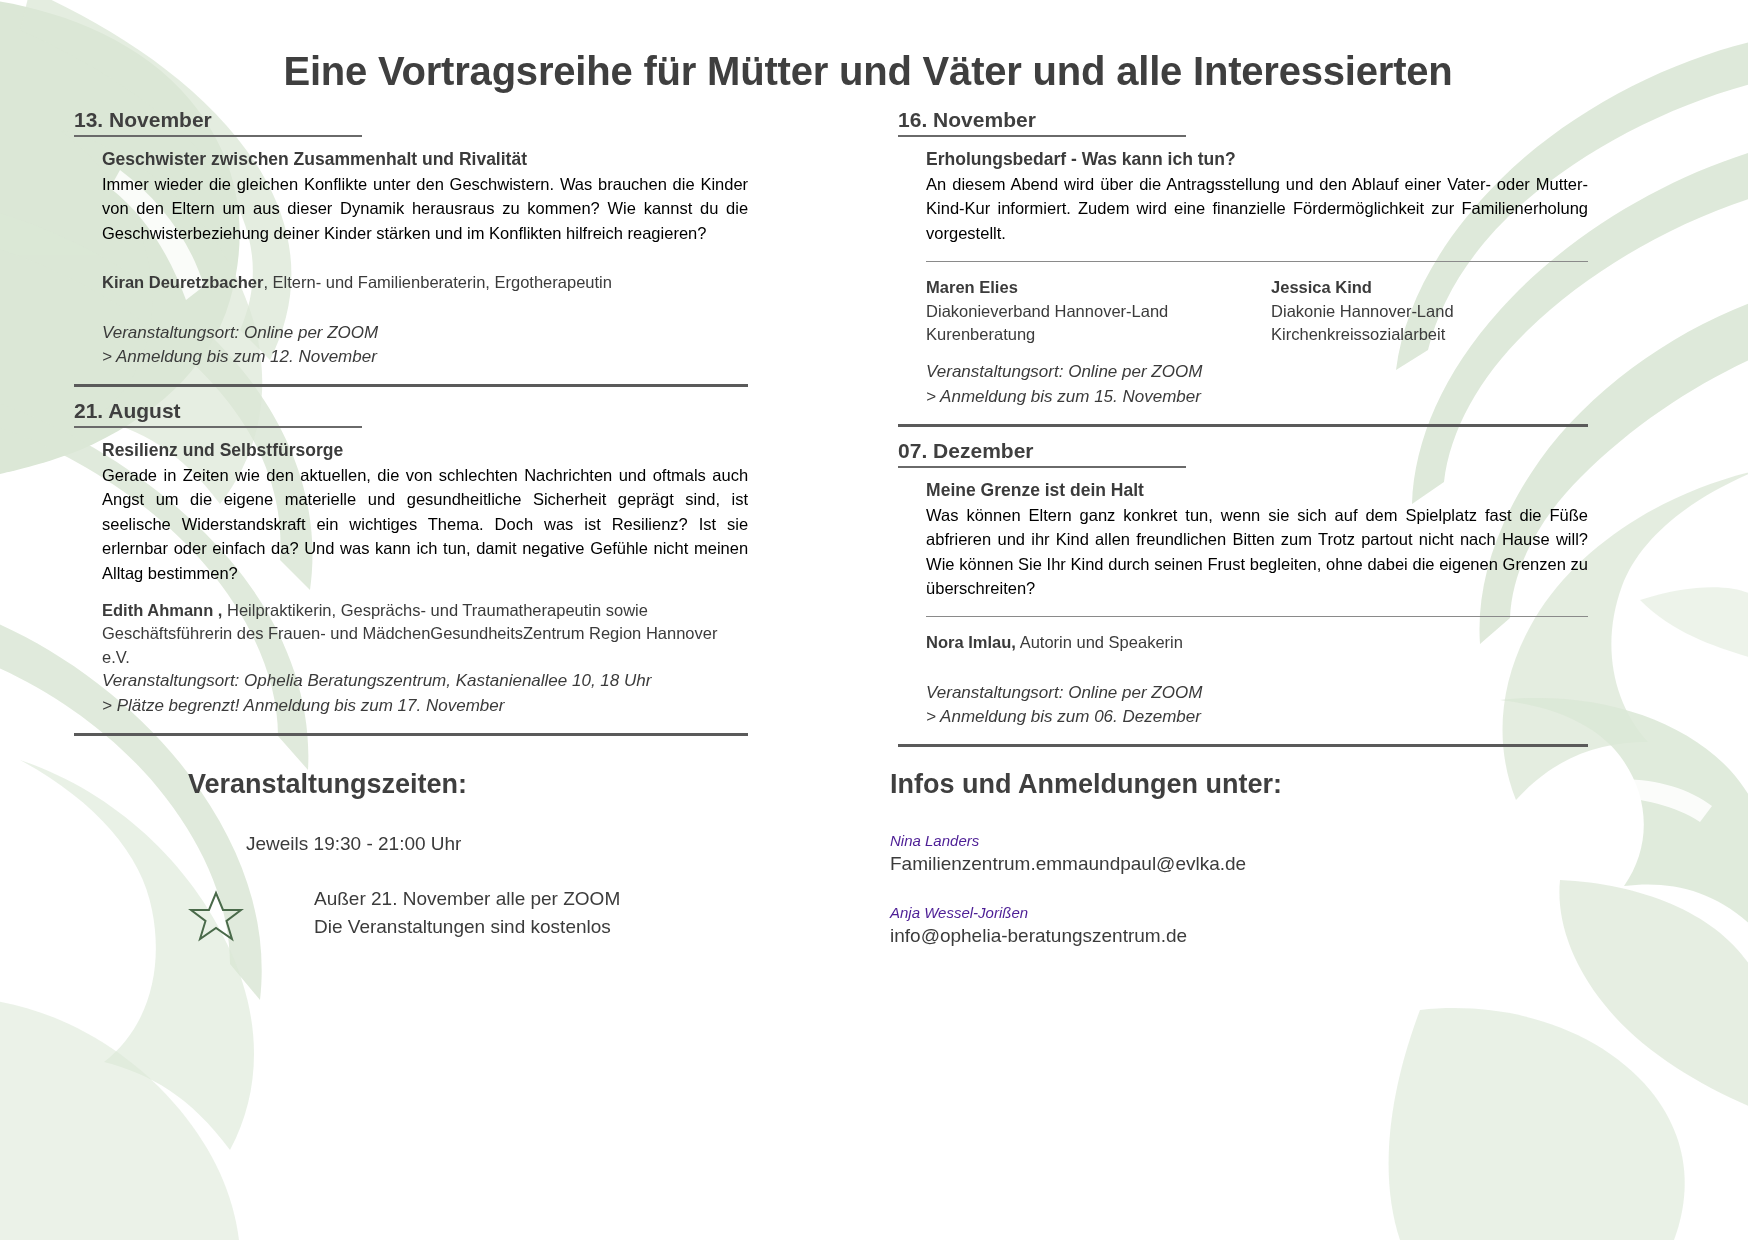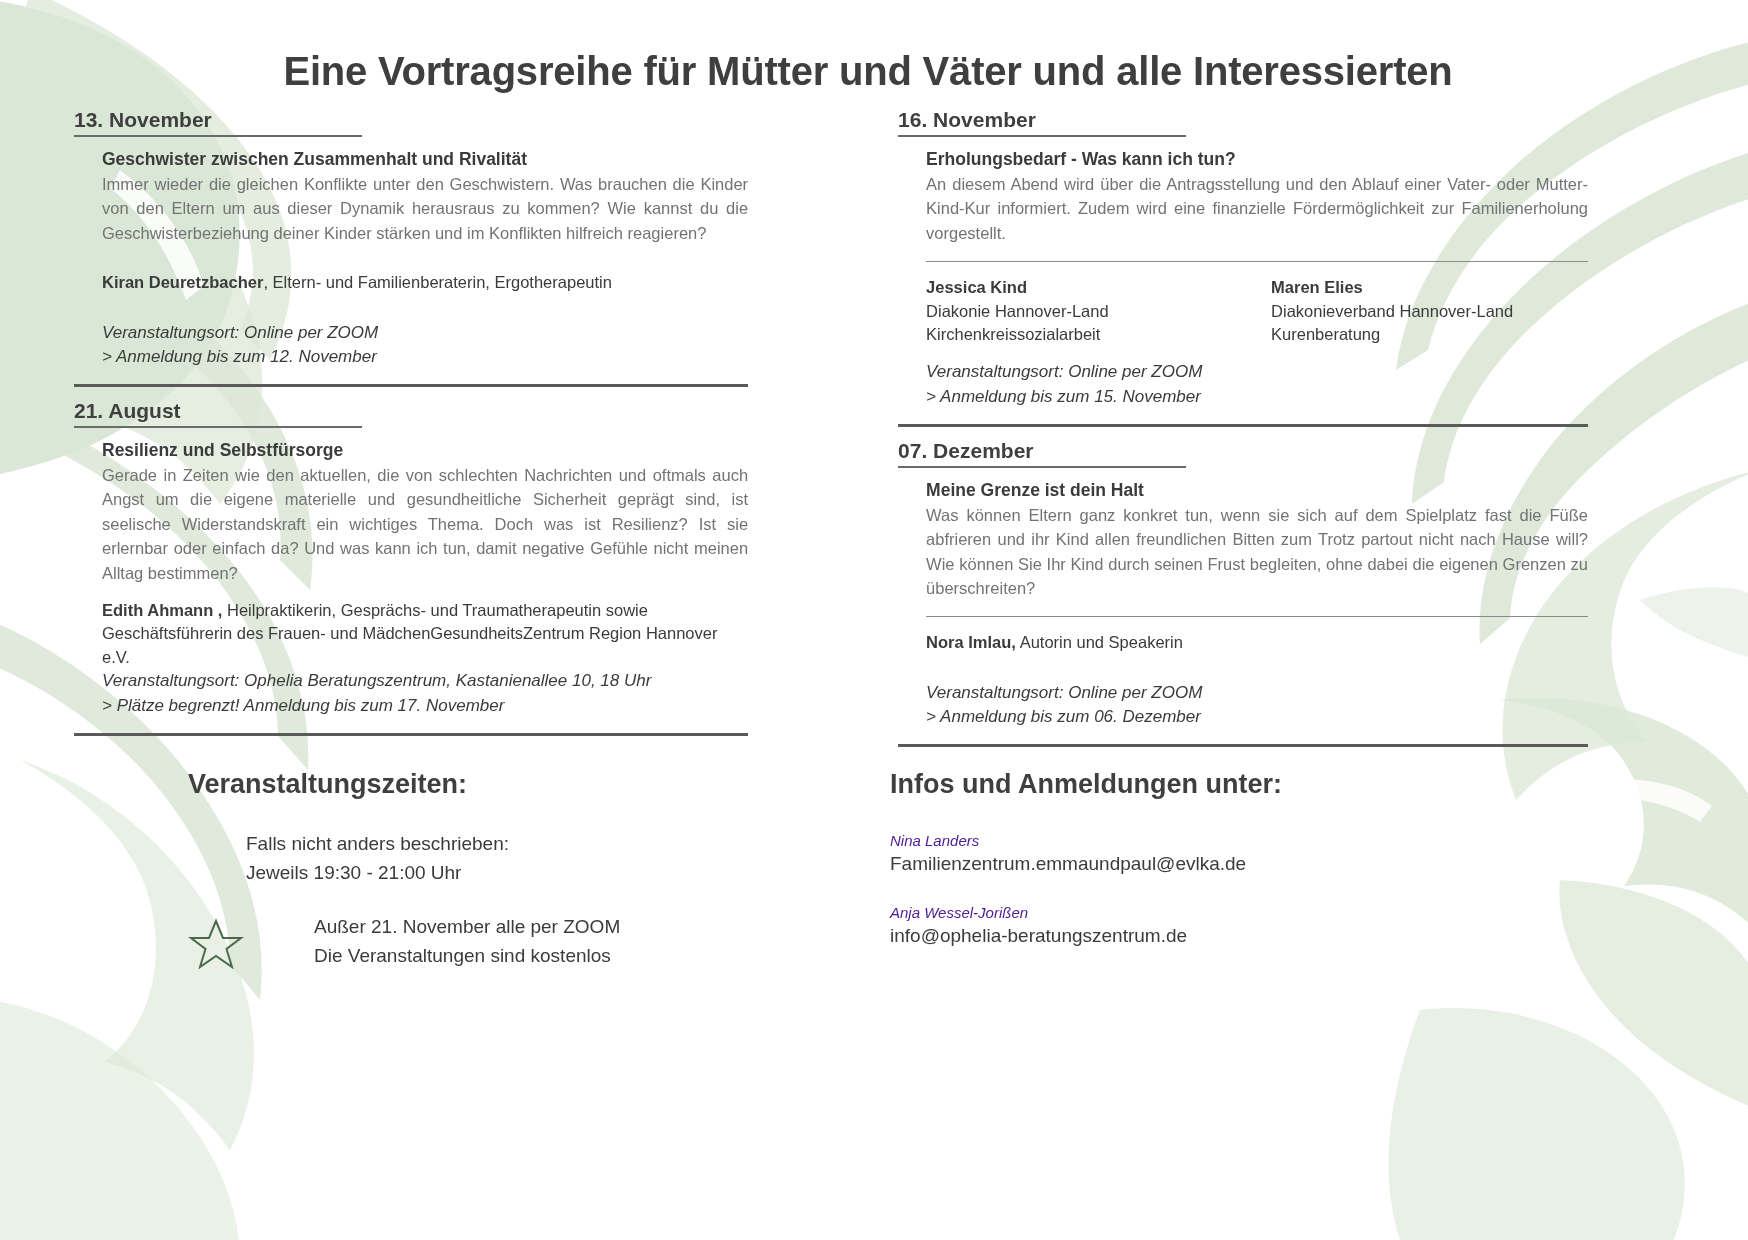--- a/index.html
+++ b/index.html
@@ -74,21 +74,21 @@
   .event-title {
     font-size: 17.5px;
     font-weight: bold;
     color: #3b3b3b;
     margin-bottom: 2px;
   }
   .event-desc {
     font-size: 16.5px;
     line-height: 1.48;
     text-align: justify;
-    color: #737373;
+    color: #000000;
     margin: 0;
   }
   .spacer-sm { height: 26px; }
   .spacer-xs { height: 14px; }
 
   .speaker {
     font-size: 16.5px;
     line-height: 1.42;
     color: #3b3b3b;
   }
@@ -249,28 +249,28 @@
     <div class="col col-right">
 
       <div>
         <div class="date-heading">16. November</div>
         <div class="block">
           <div class="event-title">Erholungsbedarf - Was kann ich tun?</div>
           <p class="event-desc">An diesem Abend wird über die Antragsstellung und den Ablauf einer Vater- oder Mutter-Kind-Kur informiert. Zudem wird eine finanzielle Fördermöglichkeit zur Familienerholung vorgestellt.</p>
           <hr class="speaker-rule">
           <div class="speakers-two">
             <div>
+              <div class="speaker"><b>Maren Elies</b></div>
+              <div class="speaker">Diakonieverband Hannover-Land</div>
+              <div class="speaker">Kurenberatung</div>
+            </div>
+            <div>
               <div class="speaker"><b>Jessica Kind</b></div>
               <div class="speaker">Diakonie Hannover-Land</div>
               <div class="speaker">Kirchenkreissozialarbeit</div>
-            </div>
-            <div>
-              <div class="speaker"><b>Maren Elies</b></div>
-              <div class="speaker">Diakonieverband Hannover-Land</div>
-              <div class="speaker">Kurenberatung</div>
             </div>
           </div>
           <div class="spacer-xs"></div>
           <div class="venue">Veranstaltungsort: Online per ZOOM</div>
           <div class="venue">&gt; Anmeldung bis zum 15. November</div>
         </div>
         <hr class="section-rule">
       </div>
 
       <div>
@@ -290,21 +290,20 @@
       </div>
 
     </div>
   </div>
 
   <div class="footer-cols">
 
     <div class="footer-col footer-left">
       <div class="footer-title">Veranstaltungszeiten:</div>
       <div class="footer-text">
-        <div>Falls nicht anders beschrieben:</div>
         <div>Jeweils 19:30 - 21:00 Uhr</div>
       </div>
       <div class="star-row">
         <span class="star-icon">
           <svg width="56" height="56" viewBox="0 0 56 56" aria-hidden="true">
             <polygon points="28,4 35,21 53,21 38.5,32 44,50 28,39 12,50 17.5,32 3,21 21,21" fill="none" stroke="#4a6a4a" stroke-width="2"></polygon>
           </svg>
         </span>
         <span class="footer-text">
           <div>Außer 21. November alle per ZOOM</div>

